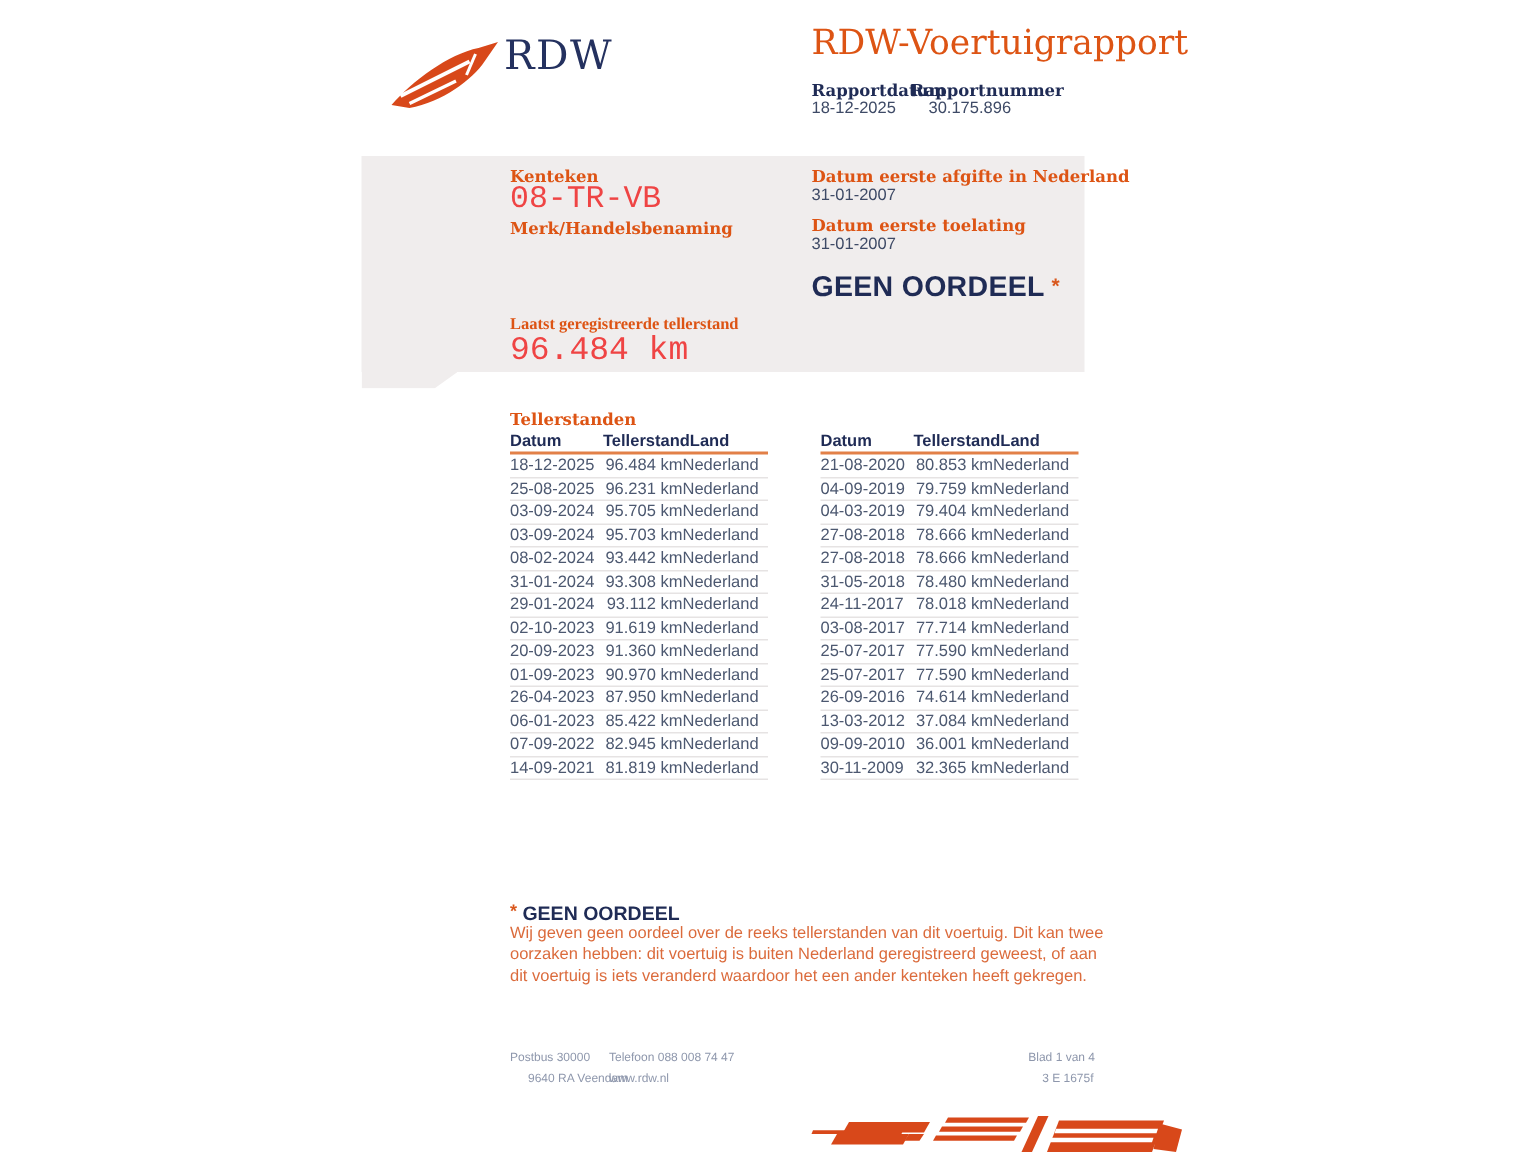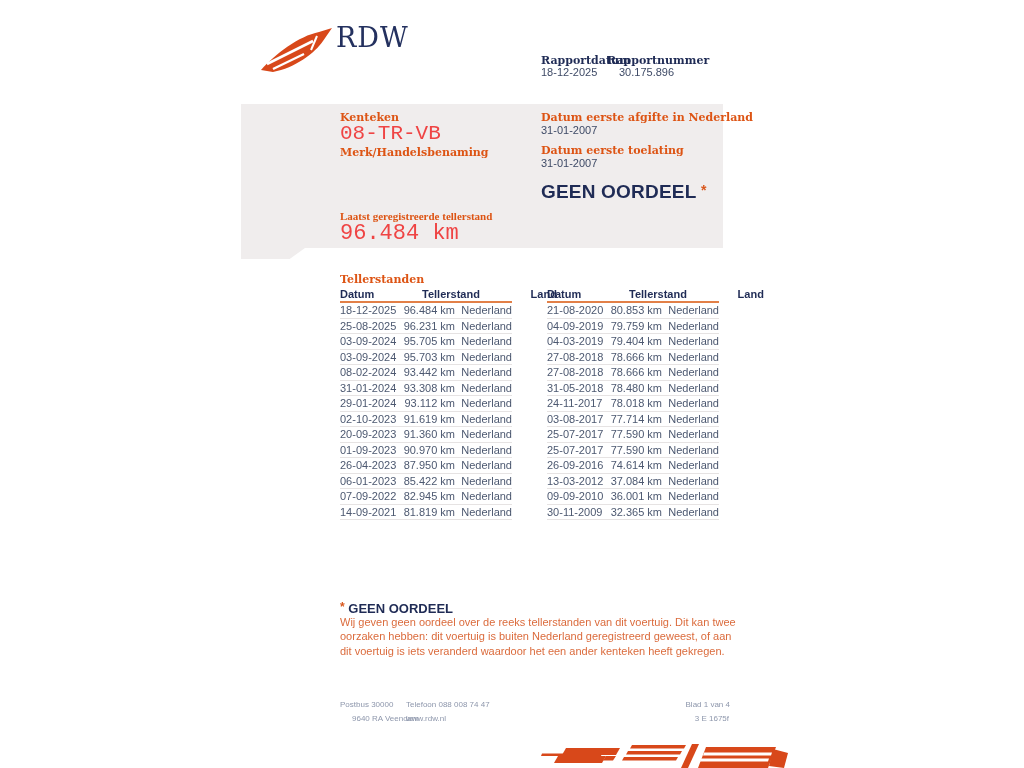--- a/index.html
+++ b/index.html
@@ -18,26 +18,26 @@
   .fld-label{font-family:"DejaVu Serif",serif;font-weight:bold;font-size:11px;color:#DD5414;}
   .fld-serif{font-family:Liberation Mono, monospace;color:#ef4444;}
   .fld-date{font-size:11px;color:#3E4A66;}
   .oordeel{font-size:19px;font-weight:bold;color:#1F2B55;letter-spacing:.2px;}
   .marker{color:#D9581E;font-size:14px;font-weight:bold;}
   
   .section-heading{left:340px;top:273px;font-family:"DejaVu Serif",serif;font-weight:bold;
                    font-size:11px;color:#DD5414;}
   .ttable{position:absolute;top:286px;width:172px;}
   .thead{display:flex;align-items:center;height:15px;border-bottom:2px solid #E28048;
-         font-size:11px;font-weight:bold;color:#1F2B55;gap:20px;}
+         font-size:11px;font-weight:bold;color:#1F2B55;}
   .trow{display:flex;align-items:center;height:14.5px;border-bottom:1px solid #E6E3E3;
         font-size:11px;color:#4C5870;}
   .c0{flex:0 0 62px;text-align:left;}
   .c1{flex:1;text-align:right;}
-  .c2{flex:0 0 57px;text-align:right;}
+  .c2{flex:0 0 57px;}
   
   .fn-head{left:340px;top:600px;font-size:13px;font-weight:bold;color:#1F2B55;}
   .fn-head .marker{font-size:12px;vertical-align:2px;}
   .fn-body{left:340px;top:615px;width:400px;font-size:11px;line-height:14.3px;color:#DB6B3C;}
   
   .foot{font-size:8px;color:#8E97AC;}
   .foot-right{text-align:right;}
   svg{display:block;}
 </style>
 </head>
@@ -45,20 +45,21 @@
 
 <div class="page">
 
   <svg class="abs" style="left:259px;top:26px;" width="76" height="48" viewBox="0 0 76 48">
     <path d="M2,44 C16,28 40,10 60,6 L73,2 L64,15 C56,27 36,42 14,46 Z" fill="#D8481A"></path>
     <path d="M8,38 L54,15" stroke="#ffffff" stroke-width="2.6" fill="none"></path>
     <path d="M14,43 L45,28" stroke="#ffffff" stroke-width="2.2" fill="none"></path>
     <path d="M58,10 L52,24" stroke="#ffffff" stroke-width="2" fill="none"></path>
   </svg>
   <div class="abs brand">RDW</div>
+  <div class="abs title">RDW-Voertuigrapport</div>
   <div class="abs meta-label" style="left:541px;top:54px;">Rapportdatum</div>
   <div class="abs meta-label" style="left:607px;top:54px;">Rapportnummer</div>
   <div class="abs meta-value" style="left:541px;top:66px;">18-12-2025</div>
   <div class="abs meta-value" style="left:607px;top:66px;margin-left:12px;">30.175.896</div>
 
   <div class="abs summary-box"></div>
   <div class="abs box-tab"></div>
 
   <div class="abs fld-label" style="left:340px;top:111px;">Kenteken</div>
   <div class="abs fld-serif" style="left:340px;top:122px;font-size:21px;">08-TR-VB</div>

